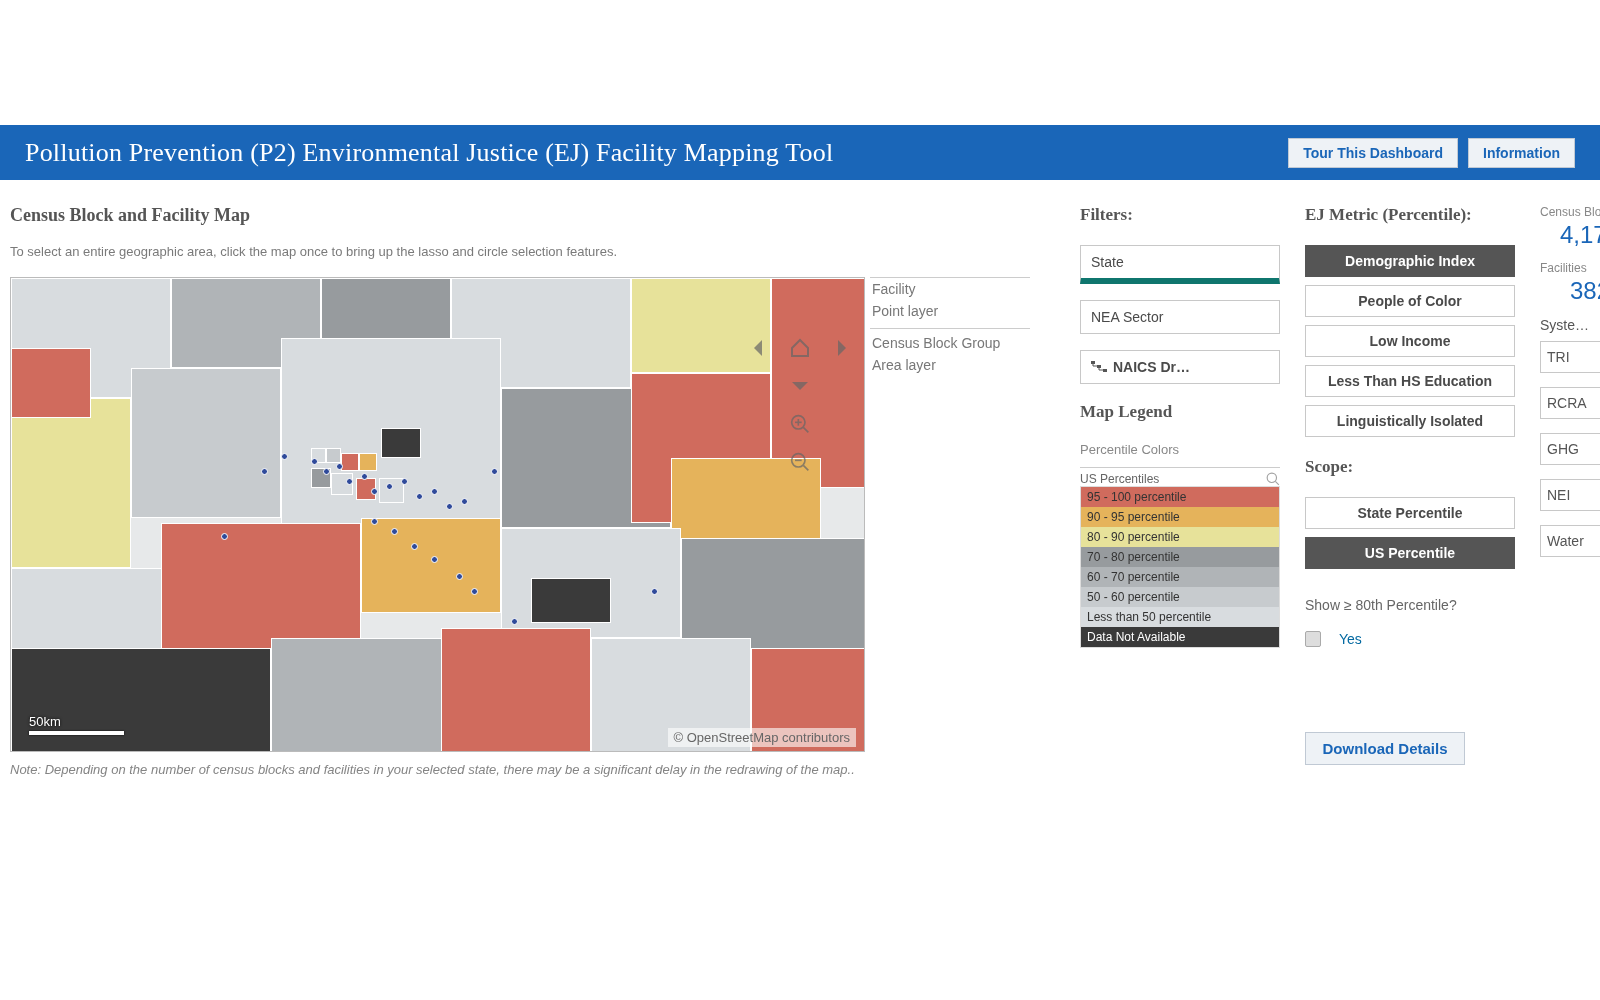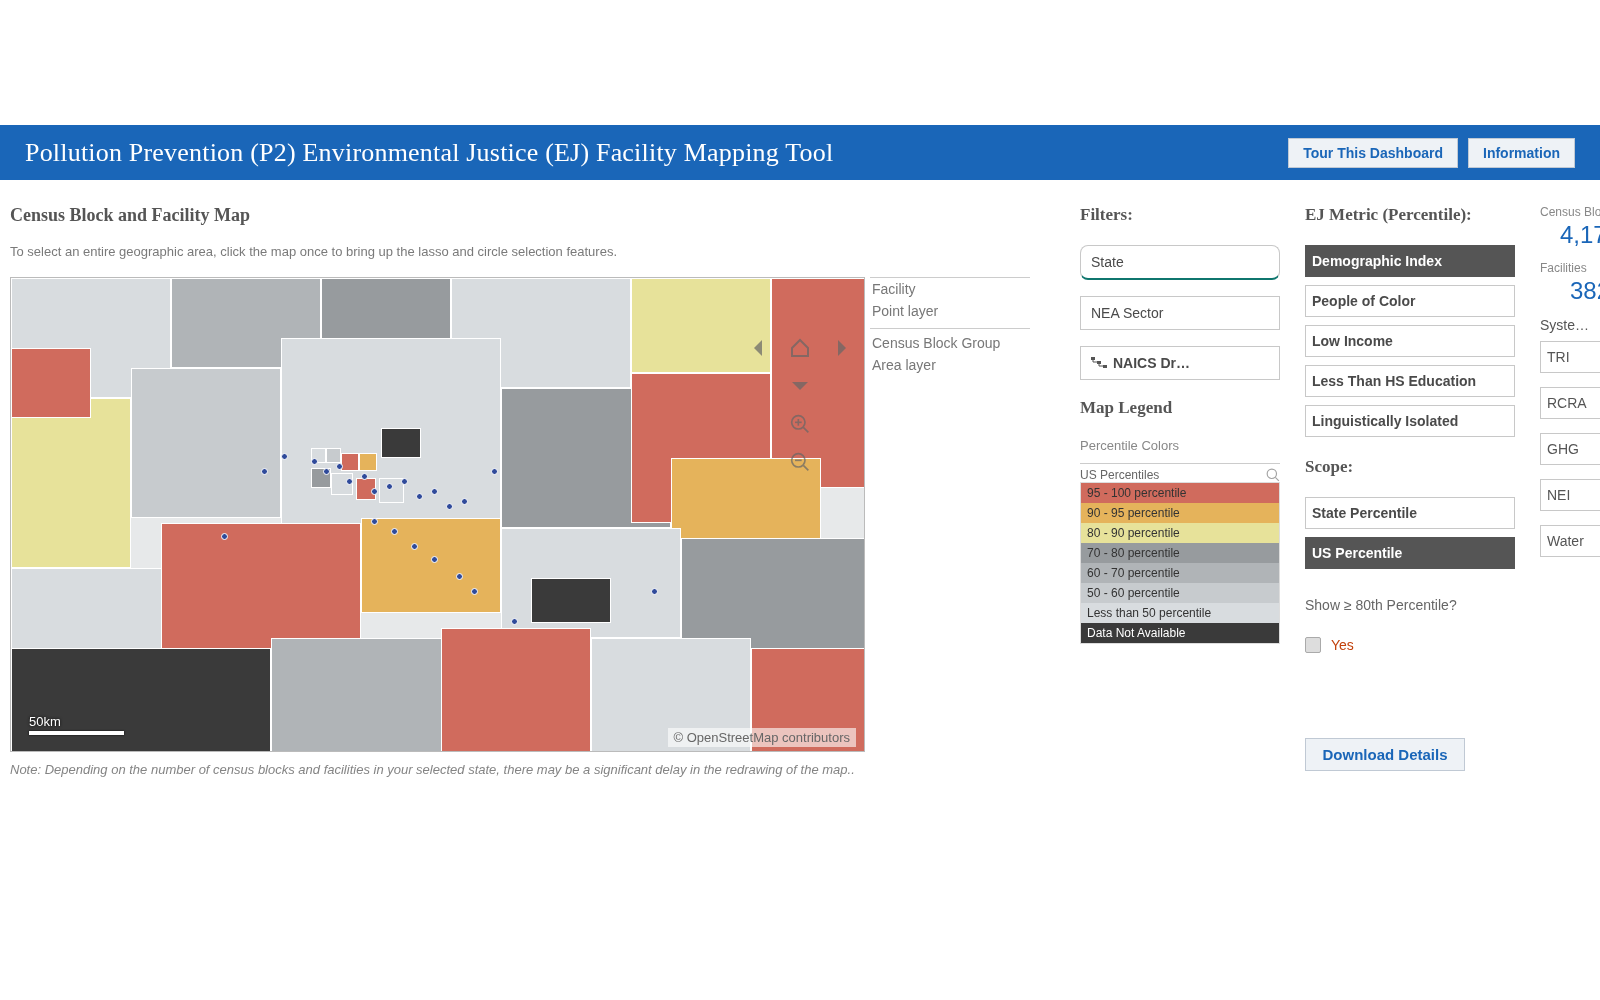--- a/index.html
+++ b/index.html
@@ -121,50 +121,50 @@
     color:#555;
     margin-bottom: 20px;
   }
   .pill-outline {
     display:block; width:100%;
     border:1px solid #c8c8c8;
     background:#fff; color:#4a4a4a;
     font-size:14px; padding:8px 10px;
     margin-bottom:16px; cursor:pointer; text-align:left;
   }
-  .pill-filled-under { border-bottom:2px solid #0f766e;border-radius:8px; }
+  .pill-filled-under { border-bottom:6px solid #0f766e; }
   .naics { display:flex; align-items:center; gap:6px; font-weight:600; color:#4a4a4a;}
   .tree-ic { width:16px; height:12px; }
 
   .legend-title { margin-top:18px; }
   .legend-sub { font-size:13px; color:#888; margin:8px 0 10px 0;}
   .legend-head {
     display:flex; justify-content:space-between; align-items:center;
     font-size:12px; color:#666; border-top:1px solid #ccc; padding-top:4px;
   }
   .mag { width:14px; height:14px; opacity:.6;}
   .legend-list { border:1px solid #ddd; }
   .legend-row { font-size:12px; padding:3px 6px; color:#333; }
   .legend-row.dark { color:#fff; }
 
   
   .btn-stack .opt {
     display:block; width:100%;
     border:1px solid #c8c8c8;
     background:#fff; color:#4a4a4a;
     font-size:14px; padding:7px 6px;
-    margin-bottom:8px; cursor:pointer; text-align:left;
+    margin-bottom:8px; cursor:pointer; text-align:center;
     font-weight:600;
   }
   .btn-stack .opt.active {
     background:#555; color:#fff; border-color:#555;
   }
   .scope-title { margin-top:20px; }
   .show80 { font-size:14px; color:#666; margin-top:28px; }
-  .chk-row { display:flex; align-items:center; gap:10px; margin-top:24px; font-size:14px; color:#c2410c;}
+  .chk-row { display:flex; align-items:center; gap:18px; margin-top:18px; font-size:14px; color:#0369a1;}
   .cbox { width:16px; height:16px; border:1px solid #aaa; background:#ddd; border-radius:2px;}
 
   .dl-btn {
     margin-top:85px;
     background:#eef2f6; color:#1a66b8;
     border:1px solid #c0c9d4; font-weight:700;
     font-size:15px; padding:7px 12px; cursor:pointer;
     width:160px;
   }
 

